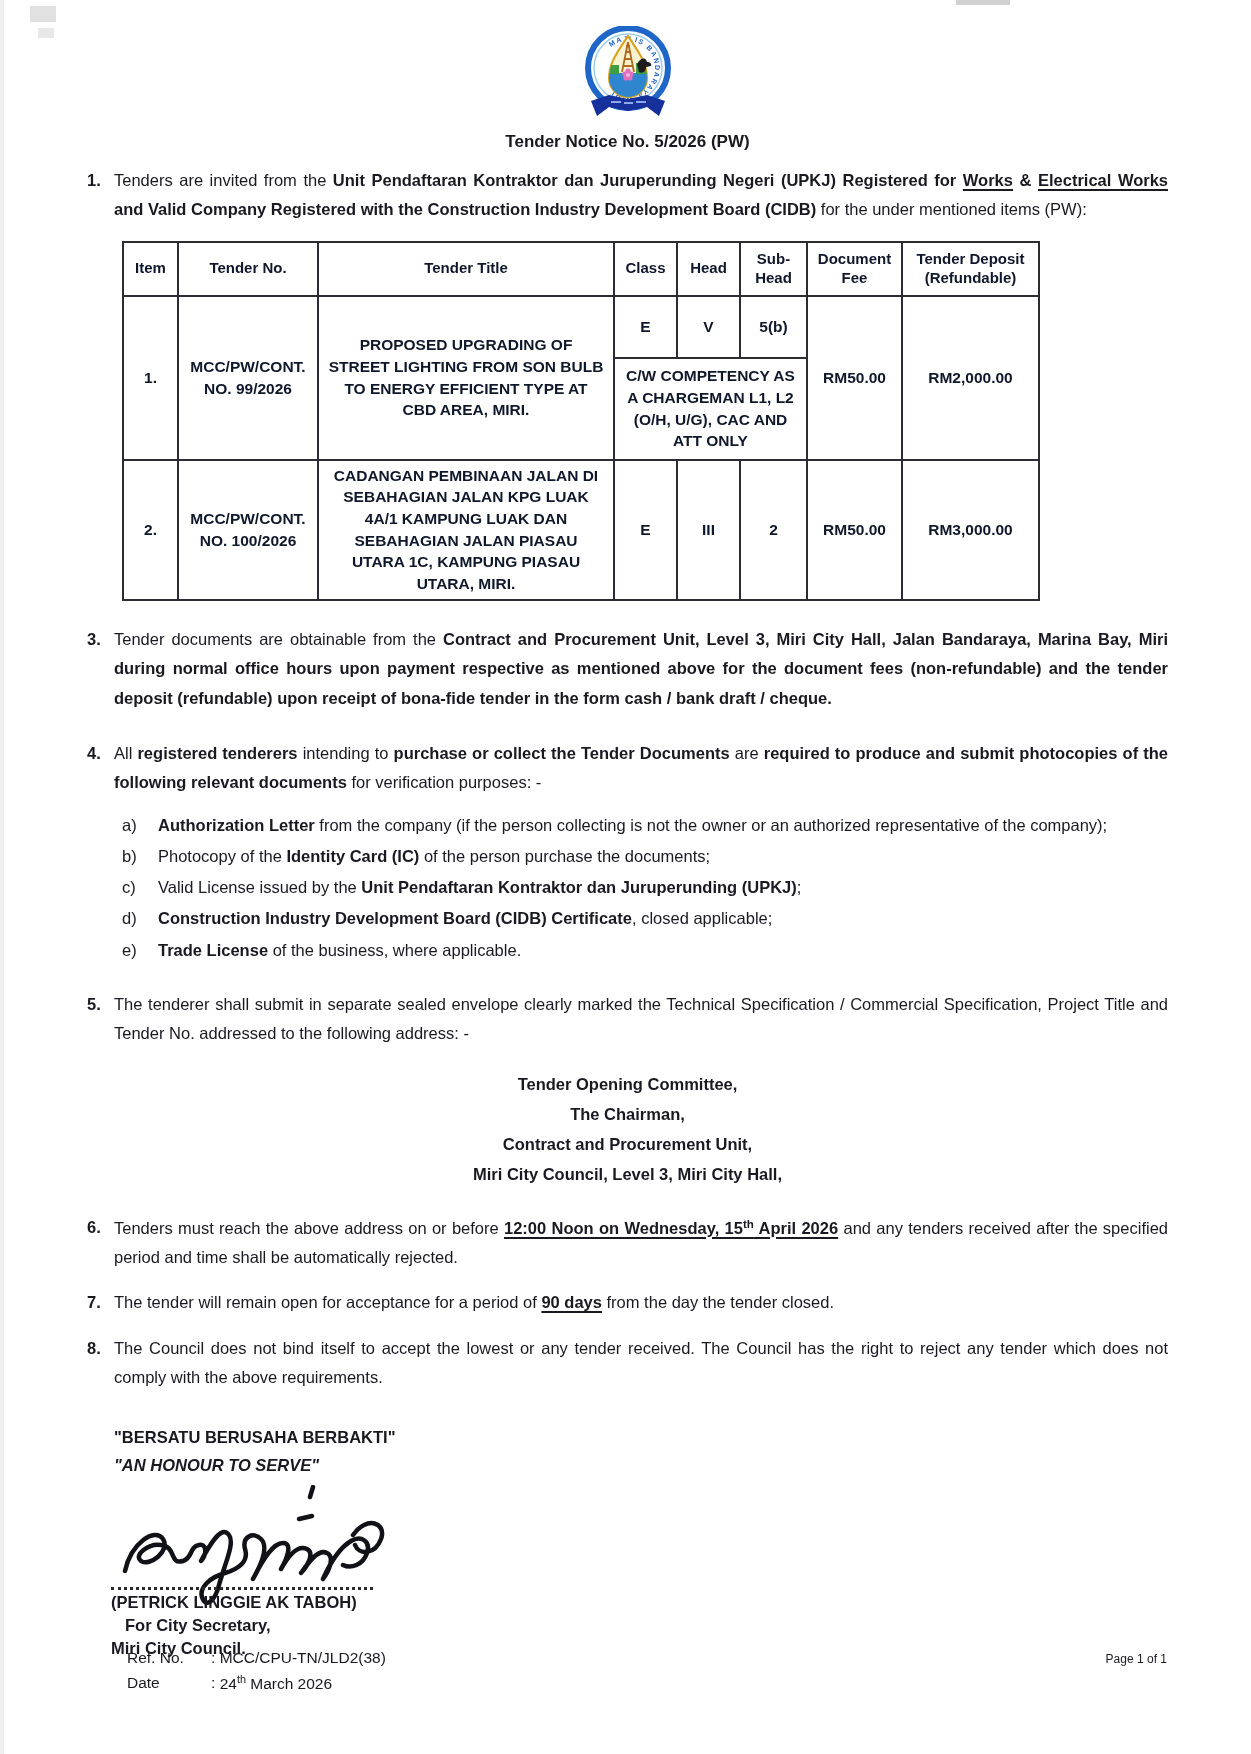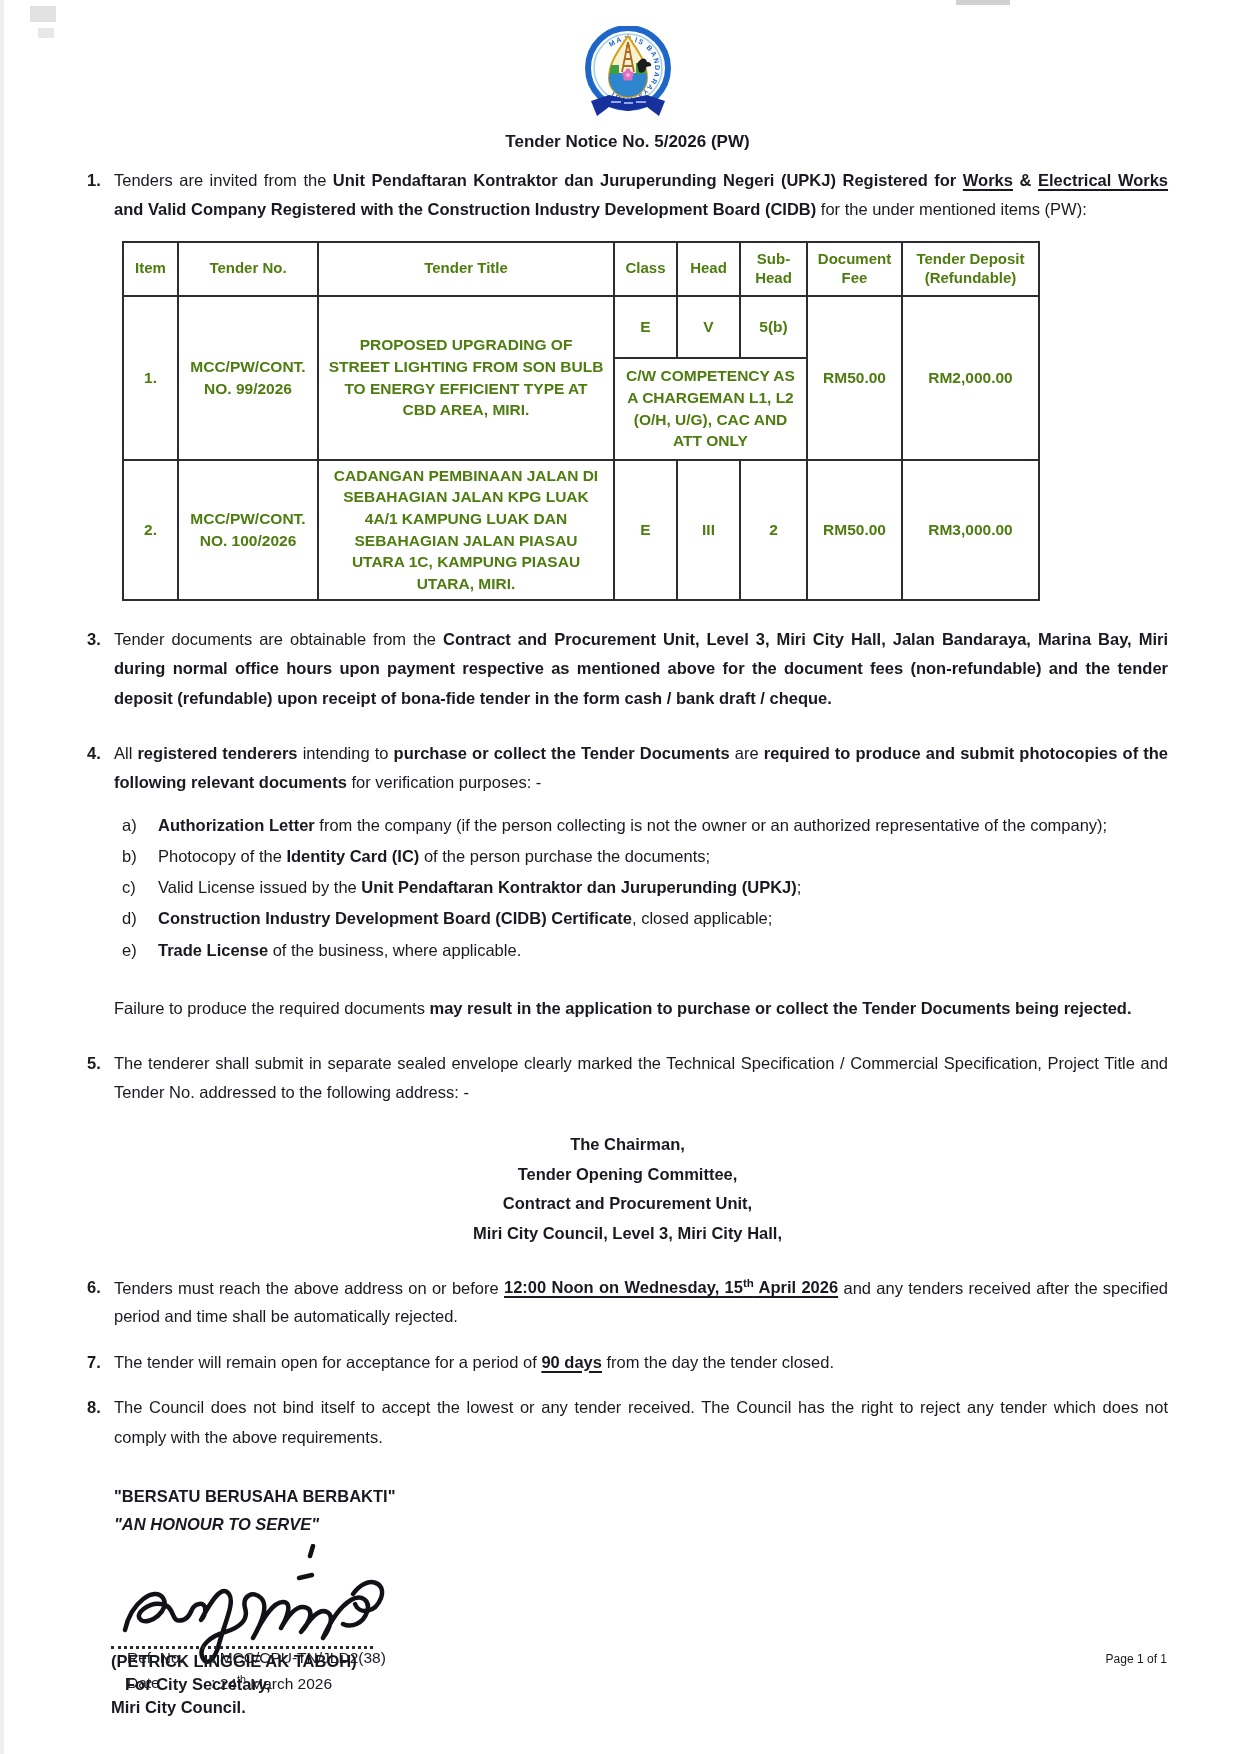--- a/index.html
+++ b/index.html
@@ -15,21 +15,21 @@
   .notice-no{text-align:center;font-weight:700;font-size:17px;margin-top:6px;}
   .para{display:flex;margin-top:14px;}
   .pnum{flex:0 0 27px;font-weight:700;font-size:16.5px;line-height:1.78;}
   .ptext{flex:1;font-size:16.5px;line-height:1.78;text-align:justify;}
   .b{font-weight:700;}
   .u{text-decoration:underline;text-decoration-thickness:2px;text-underline-offset:3px;}
   .i{font-style:italic;}
   .sup{font-size:70%;vertical-align:super;}
   
   table.tender{border-collapse:collapse;margin:16px 0 0 35px;table-layout:fixed;width:916px;
-    font-size:15.5px;font-weight:700;color:#4d7c0f;}
+    font-size:15.5px;font-weight:700;color:#0f172a;}
   table.tender td,table.tender th{border:2px solid #2c2c34;padding:4px 8px;vertical-align:middle;text-align:center;line-height:1.4;}
   table.tender th{font-size:15px;height:44px;line-height:1.25;}
   td.title-cell{text-align:justify;padding:8px 11px;line-height:1.55;}
   td.comp-cell{line-height:1.35;padding:6px 4px;height:92px;border-radius:9px;}
   tr.r1a td{height:52px;}
   tr.r2 td{height:128px;margin-top:20px;}
   
   .sublist{margin:14px 0 0 27px;}
   .subitem{display:flex;margin-top:4px;}
   .smark{flex:0 0 36px;padding-left:8px;font-size:16.5px;line-height:1.65;}
@@ -180,30 +180,29 @@
       <div class="subitem">
         <div class="smark">d)</div>
         <div class="stext"><span class="b">Construction Industry Development Board (CIDB) Certificate</span><span>, closed applicable;</span></div>
       </div>
       <div class="subitem">
         <div class="smark">e)</div>
         <div class="stext"><span class="b">Trade License</span><span> of the business, where applicable.</span></div>
       </div>
     </div>
 
-    <div class="plain-para" style="margin-top:30px"><span>Failure to produce the required documents </span><span class="b">may result in the application to purchase or collect the Tender Documents being rejected.</span></div>
 
     <div class="para" style="margin-top:26px">
       <div class="pnum">5.</div>
       <div class="ptext">The tenderer shall submit in separate sealed envelope clearly marked the Technical Specification / Commercial Specification, Project Title and Tender No. addressed to the following address: -</div>
     </div>
 
     <div class="address">
+      <div>Tender Opening Committee,</div>
       <div>The Chairman,</div>
-      <div>Tender Opening Committee,</div>
       <div>Contract and Procurement Unit,</div>
       <div>Miri City Council, Level 3, Miri City Hall,</div>
     </div>
 
     <div class="para" style="margin-top:24px">
       <div class="pnum">6.</div>
       <div class="ptext"><span>Tenders must reach the above address on or before </span><span class="b u"><span>12:00 Noon on Wednesday, 15</span><span class="sup">th</span><span> April 2026</span></span><span> and any tenders received after the specified period and time shall be automatically rejected.</span></div>
     </div>
 
     <div class="para" style="margin-top:16px">

